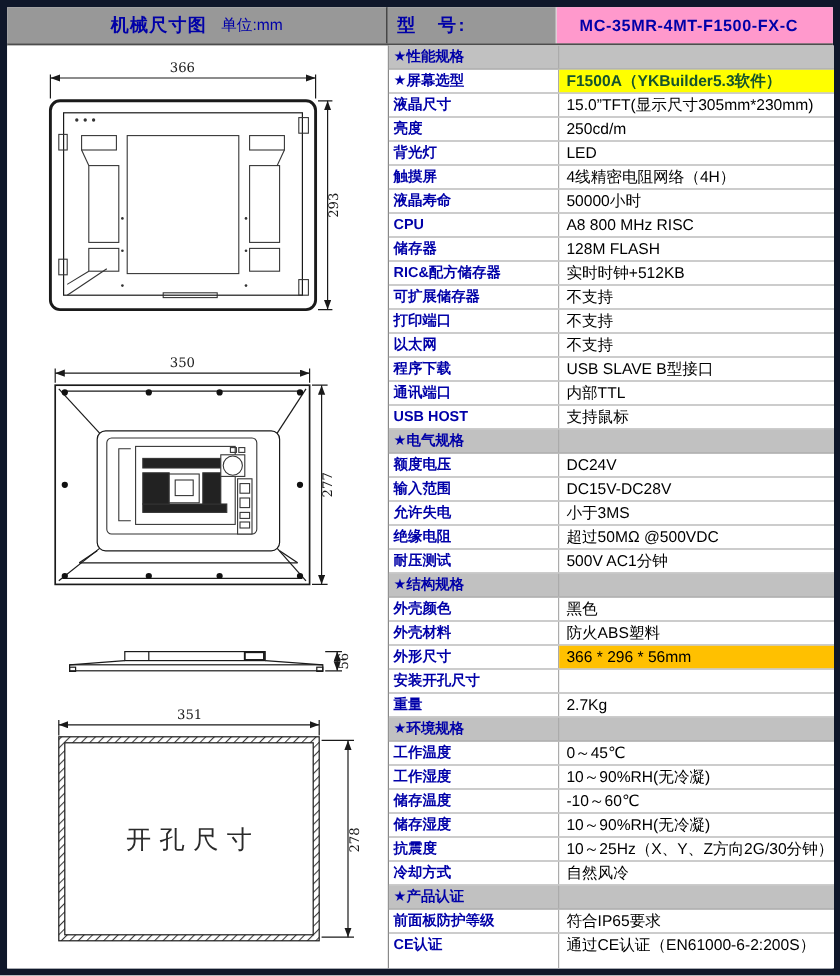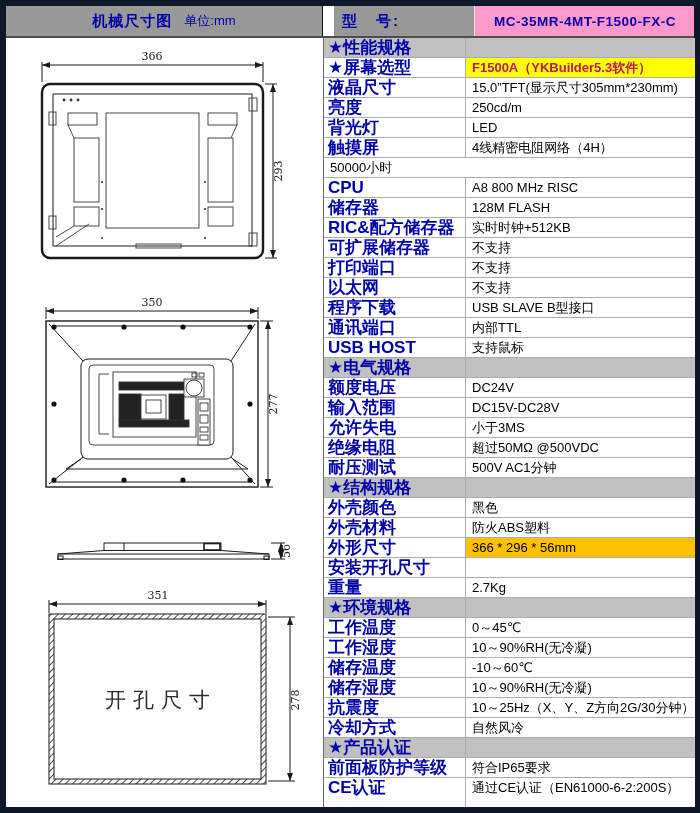--- a/index.html
+++ b/index.html
@@ -9,41 +9,41 @@
     font-family:"Liberation Sans","DejaVu Sans",sans-serif;
     -webkit-font-smoothing:none;
   }
   
   .hdr{flex:0 0 30px;display:flex;border-bottom:2px solid #4d4d4d;}
   .hdr .cell{box-sizing:border-box;display:flex;align-items:center;}
   .hdr-left{width:317px;background:#989898;justify-content:center;border-right:1px solid #111;}
   .hdr-title{font-weight:bold;font-size:15px;color:#0000A8;letter-spacing:1px;}
   .hdr-unit{font-size:13px;color:#0000A8;margin-left:12px;}
   .hdr-model-label{width:141px;background:#989898;font-weight:bold;font-size:15px;color:#0000A8;
-    padding-left:8px;border-right:1px solid #e6e6e6;letter-spacing:2px;margin-left:11px;}
+    padding-left:8px;border-right:1px solid #e6e6e6;letter-spacing:2px;}
   .hdr-model-value{flex:1;background:#FF99CC;color:#0000A8;font-weight:bold;font-size:13.5px;
     padding-left:19px;letter-spacing:.5px;}
   
   .main{flex:1;display:flex;min-height:0;}
   .drawings{flex:0 0 317px;position:relative;background:#fff;overflow:hidden;}
   .drawings svg{position:absolute;left:0;}
   .dim-text{font-family:"DejaVu Serif","Liberation Serif",serif;font-size:11px;fill:#1a1a1a;}
   .cut-label{font-family:"Liberation Sans",sans-serif;font-size:21px;fill:#2a2a2a;letter-spacing:7px;}
   
   .spec{flex:1;display:flex;flex-direction:column;border-left:1px solid #6b6b6b;background:#fff;}
   .srow{flex:0 0 20px;box-sizing:border-box;display:flex;border-bottom:1px solid #ababab;overflow:hidden;}
   .srow:last-child{border-bottom:none;flex:1 1 auto;}
   .scell{box-sizing:border-box;white-space:nowrap;overflow:hidden;line-height:19px;}
-  .slabel{width:142px;padding-left:4px;font-weight:bold;font-size:17px;color:#0000A8;
+  .slabel{width:142px;padding-left:4px;font-weight:bold;font-size:12px;color:#0000A8;
     border-right:1px solid #ababab;}
   .svalue{flex:1;padding-left:6px;font-size:13px;color:#000;}
   .srow.section{background:#C1C1C1;}
   .svalue.bg-yellow{background:#FFFF00;}
   .svalue.bg-orange{background:#FFC000;}
-  .svalue.blue-bold{color:#be185d;font-weight:bold;}
+  .svalue.blue-bold{color:#14532d;font-weight:bold;}
 </style>
 </head>
 <body>
 
 <div class="page">
 
   <div class="hdr">
     <div class="cell hdr-left">
       <span class="hdr-title">机械尺寸图</span>
       <span class="hdr-unit">单位:mm</span>
@@ -236,20 +236,21 @@
         </div>
         <div class="srow">
           <div class="scell slabel">背光灯</div>
           <div class="scell svalue">LED</div>
         </div>
         <div class="srow">
           <div class="scell slabel">触摸屏</div>
           <div class="scell svalue">4线精密电阻网络（4H）</div>
         </div>
         <div class="srow">
+          <div class="scell slabel">液晶寿命</div>
           <div class="scell svalue">50000小时</div>
         </div>
         <div class="srow">
           <div class="scell slabel">CPU</div>
           <div class="scell svalue">A8 800 MHz RISC</div>
         </div>
         <div class="srow">
           <div class="scell slabel">储存器</div>
           <div class="scell svalue">128M FLASH</div>
         </div>

